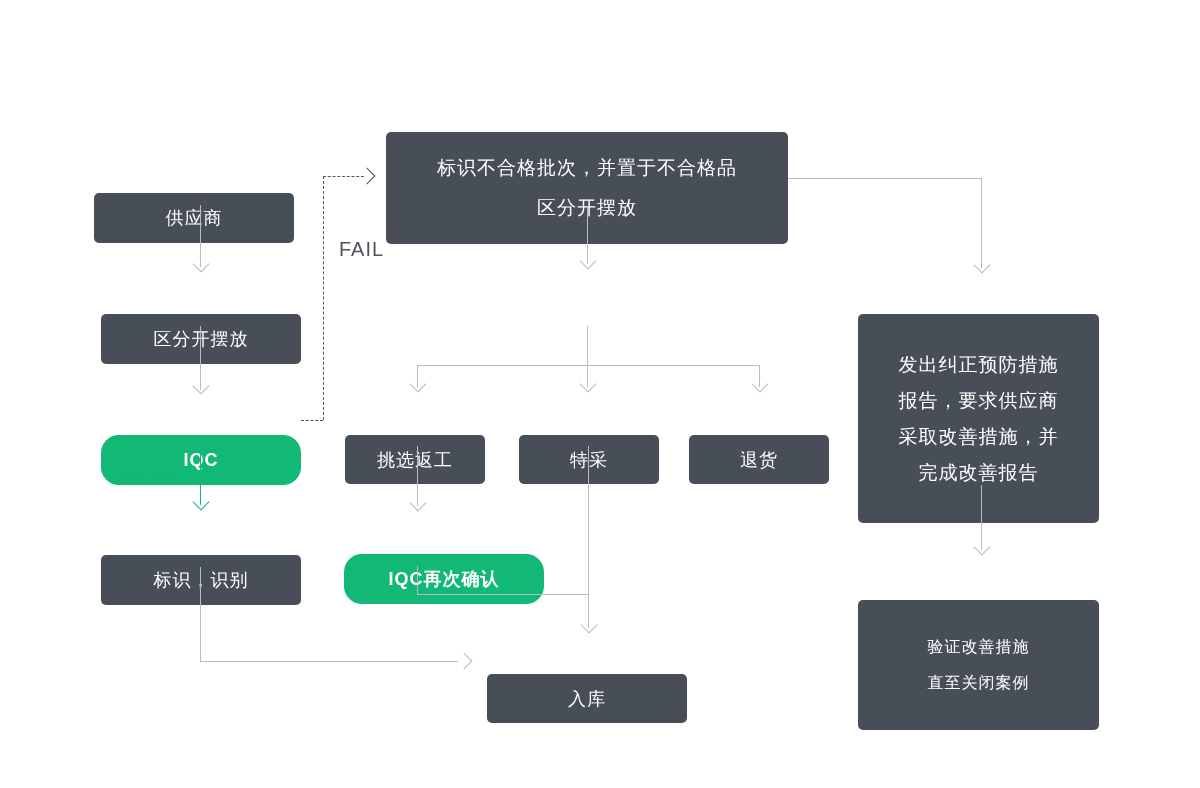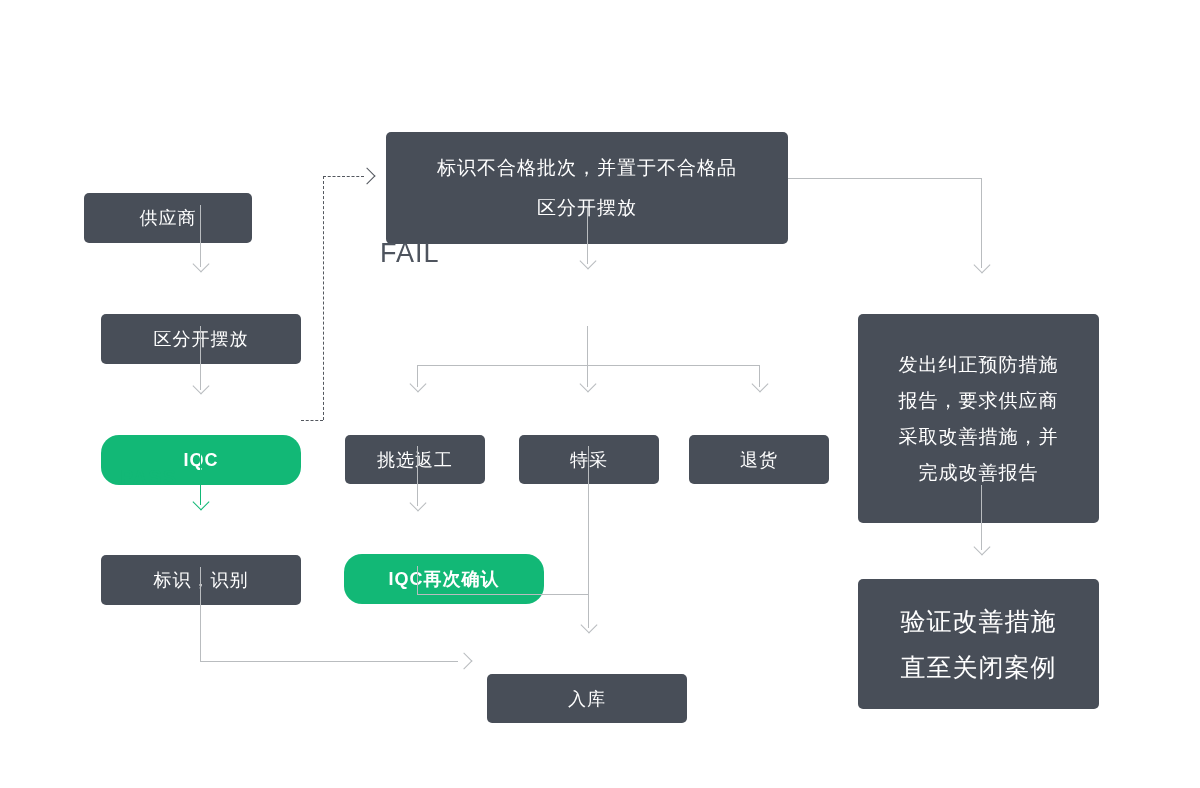--- a/index.html
+++ b/index.html
@@ -26,33 +26,33 @@
     font-size:18px;
     letter-spacing:1px;
     border-radius:5px;
     white-space:pre-line;
     box-sizing:border-box;
     margin-top:38px;
   }
   .dark  { background:#484e58; }
   .green { background:#12b876; font-weight:700;border-radius:18px; }
 
-  #node-supplier          { left:84px; top:155px; width:168px; height:50px; }
+  #node-supplier          { left:94px; top:155px; width:200px; height:50px; }
   #node-warehouse-receipt { left:101px; top:276px; width:200px; height:50px; }
   #node-iqc               { left:101px; top:397px; width:200px; height:50px; }
   #node-mark-identify     { left:101px; top:517px; width:200px; height:50px; }
   #node-nonconforming     { left:386px; top:94px;  width:402px; height:112px; line-height:40px; font-size:19px; }
   #node-mrb               { left:487px; top:276px; width:200px; height:50px; }
   #node-sort-rework       { left:345px; top:397px; width:140px; height:49px; }
   #node-special-accept    { left:519px; top:397px; width:140px; height:49px; }
   #node-return-goods      { left:689px; top:397px; width:140px; height:49px; }
   #node-iqc-recheck       { left:344px; top:516px; width:200px; height:50px; }
   #node-warehouse-in      { left:487px; top:636px; width:200px; height:49px; }
   #node-capa              { left:858px; top:276px; width:241px; height:209px; line-height:36px; font-size:19px; }
-  #node-verify-close      { left:858px; top:541px; width:241px; height:130px; line-height:46px; font-size:25px; }
+  #node-verify-close      { left:858px; top:562px; width:241px; height:130px; line-height:36px; font-size:16px; }
 
   
   .hline { position:absolute; height:0; border-top:1px solid #b9bcbf; }
   .vline { position:absolute; width:0;  border-left:1px solid #b9bcbf; }
   .hline.dashed { border-top:1px dashed #53575e; }
   .vline.dashed { border-left:1px dashed #53575e; }
   .vline.greenline { border-left:1.5px solid #12b876; }
 
   .chev {
     position:absolute; width:11px; height:11px;
@@ -60,21 +60,21 @@
     border-bottom:1.5px solid #b9bcbf;
   }
   .chev.down  { transform:rotate(45deg); }
   .chev.right { transform:rotate(-45deg); }
   .chev.greenchev { border-color:#12b876; }
   .chev.darkchev  { border-color:#53575e; }
 
   
   .edge-label { position:absolute; }
   #label-pass { left:120px; top:466px; color:#12b876; font-size:20px; font-weight:700; letter-spacing:1px; }
-  #label-fail { left:339px; top:238px; color:#4e545e; font-size:27px; letter-spacing:1px;margin-left:41px; }
+  #label-fail { left:339px; top:238px; color:#4e545e; font-size:20px; letter-spacing:1px; }
 </style>
 </head>
 <body>
 
 <div id="canvas">
 
   <div class="node dark" id="node-supplier">供应商</div>
   <div class="node dark" id="node-warehouse-receipt">区分开摆放</div>
   <div class="node green" id="node-iqc">IQC</div>
   <div class="node dark" id="node-mark-identify">标识，识别</div>

